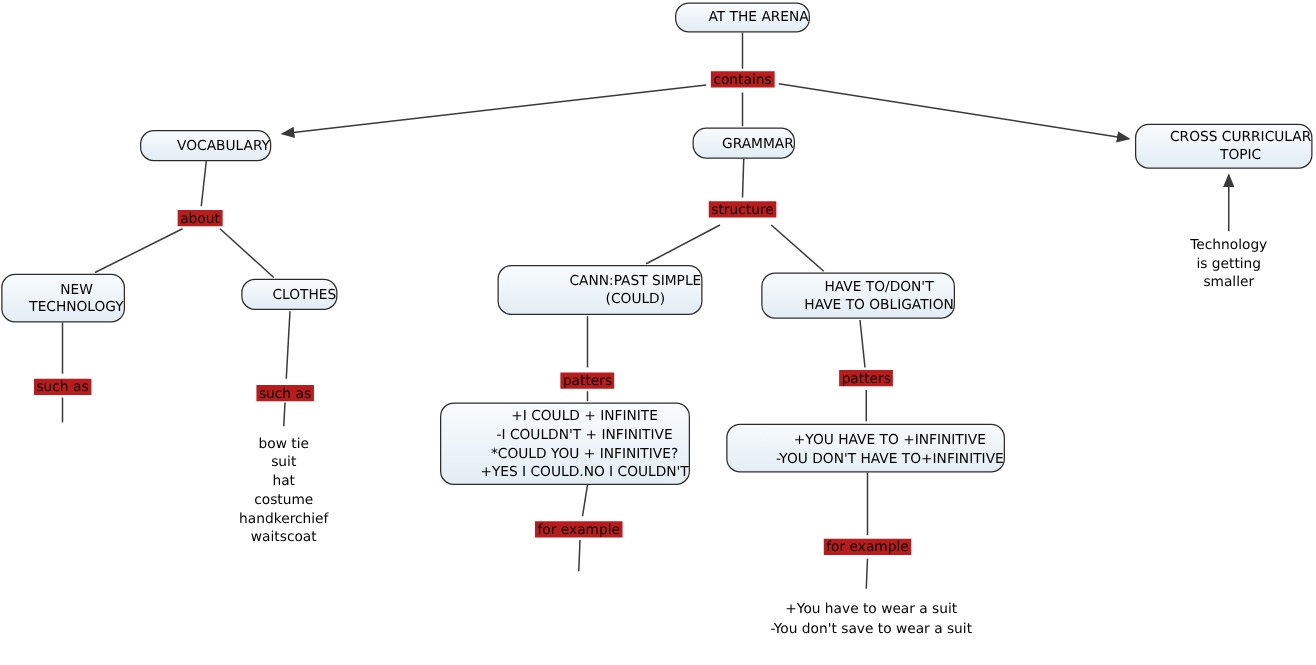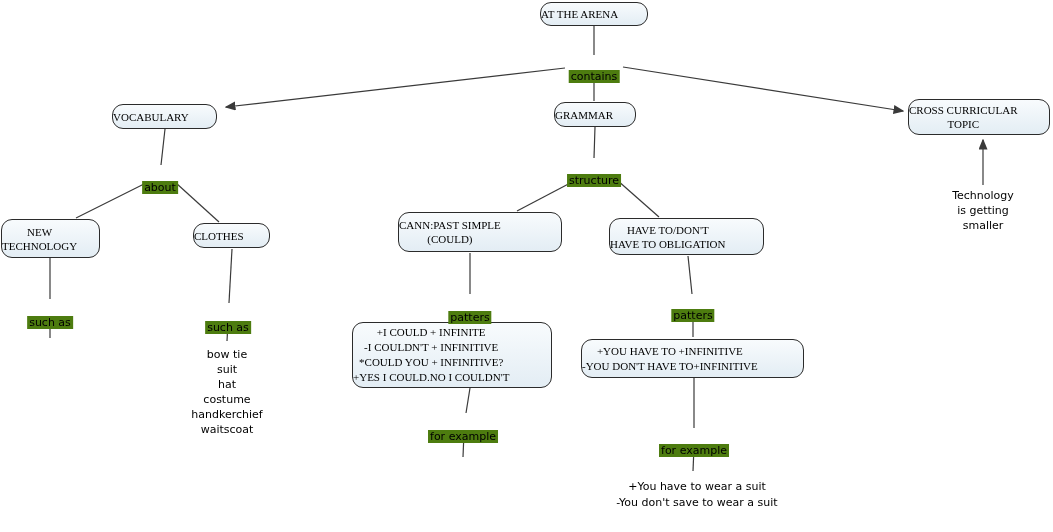--- a/index.html
+++ b/index.html
@@ -15,28 +15,28 @@
     font-family:"DejaVu Sans","Liberation Sans",sans-serif;
     color:var(--text);font-size:11px;background:#ffffff;
   }
   #wires{position:absolute;left:0;top:0;width:1053px;height:532px;}
   #wires line{stroke:var(--line);stroke-width:1.2;}
   .ah{fill:var(--line);}
   .node{
     position:absolute;box-sizing:border-box;
     border:1px solid var(--node-border);border-radius:11px;
     background:linear-gradient(180deg,var(--node-fill-top),var(--node-fill-bottom));
-    display:flex;align-items:center;justify-content:flex-start;
-    text-align:center;line-height:14px;font-family:Liberation Serif, serif;
+    display:flex;align-items:center;justify-content:flex-end;
+    text-align:center;line-height:14px;
   }
   .node .nlines{white-space:pre-line;}
   .node.big{line-height:15px;}
   .label{
     position:absolute;transform:translateX(-50%);
-    white-space:nowrap;background:#4d7c0f;padding:0 2px;margin-top:13px;
+    white-space:nowrap;background:#b91c1c;padding:0 2px;
   }
   .tlist{
     position:absolute;transform:translateX(-50%);
     text-align:center;white-space:pre-line;
   }
 </style>
 </head>
 <body>
 
 <div id="canvas">

